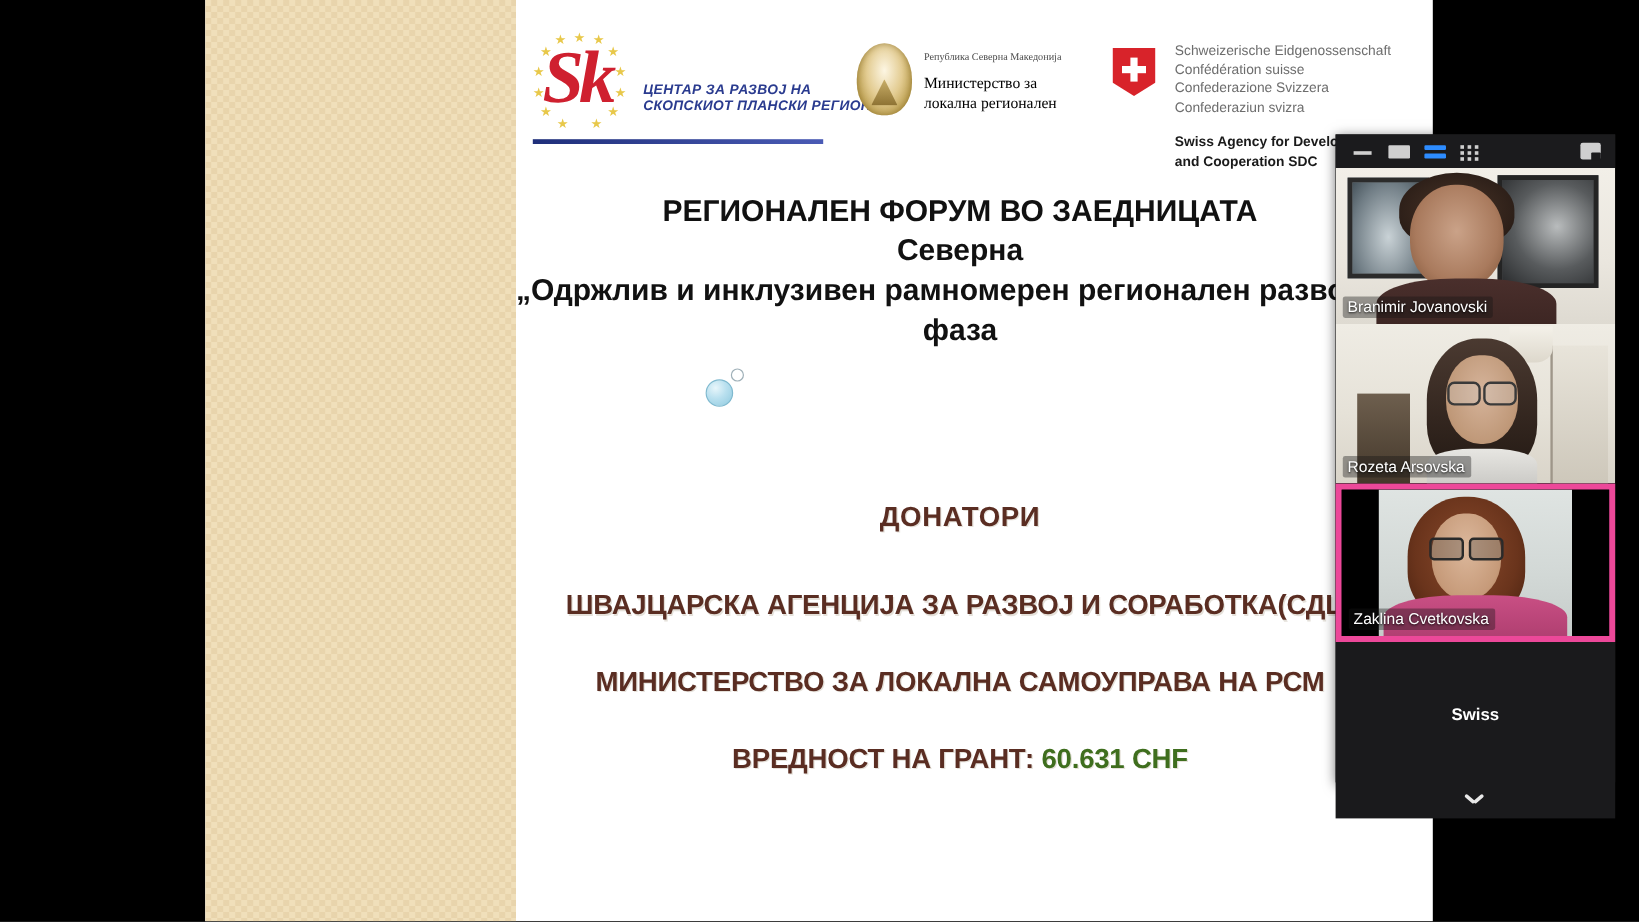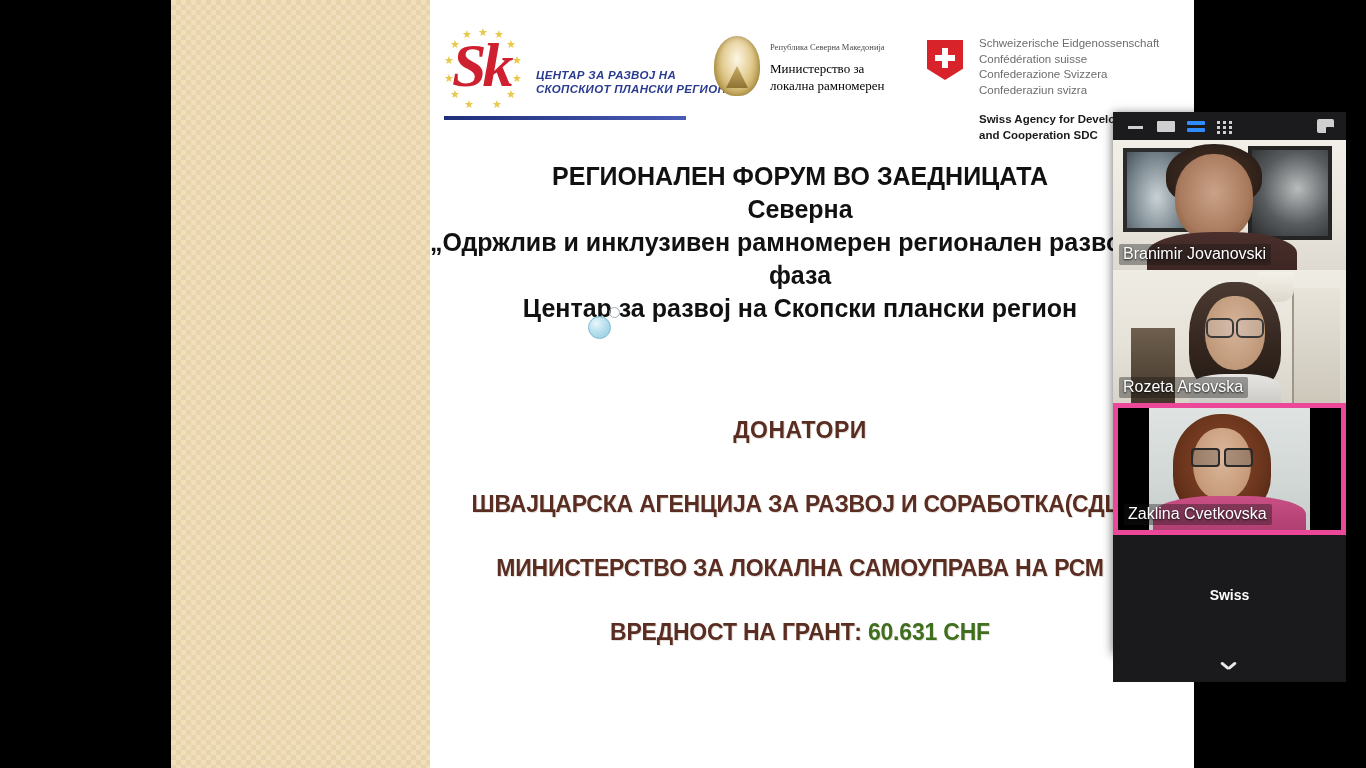--- a/index.html
+++ b/index.html
@@ -286,21 +286,21 @@
   }
   .tile-1 { height: 130px; }
   .tile-2 { height: 133px; }
   .tile-3 { height: 132px; border: 5px solid #ec4899; box-sizing: border-box; }
 
   .tile-name {
     position: absolute;
     left: 6px;
     bottom: 5px;
     padding: 1px 5px 2px 4px;
-    font-size: 16px;
+    font-size: 13px;
     color: #ffffff;
     background: rgba(20,20,20,.38);
     white-space: nowrap;
     text-shadow: 0 1px 2px rgba(0,0,0,.9);
     border-radius: 2px;
   }
 
   
   .vid { position:absolute; inset:0; }
 
@@ -470,21 +470,21 @@
             <div>СКОПСКИОТ ПЛАНСКИ РЕГИОН</div>
           </div>
           <div class="sk-rule"></div>
         </div>
 
         <div class="logo-mk">
           <div class="mk-emblem"></div>
           <div class="mk-t1">Република Северна Македонија</div>
           <div class="mk-t2">
             <div>Министерство за</div>
-            <div>локална рамномерен</div>
+            <div>локална регионален</div>
           </div>
         </div>
 
         <div class="logo-ch">
           <div class="ch-flag"></div>
           <div class="ch-lines">
             <div>Schweizerische Eidgenossenschaft</div>
             <div>Confédération suisse</div>
             <div>Confederazione Svizzera</div>
             <div>Confederaziun svizra</div>
@@ -493,21 +493,20 @@
             <div>Swiss Agency for Development</div>
             <div>and Cooperation SDC</div>
           </div>
         </div>
       </div>
 
       <div class="title-block">
         <div class="title-line">РЕГИОНАЛЕН ФОРУМ ВО ЗАЕДНИЦАТА</div>
         <div class="title-line">Северна</div>
         <div class="title-line wrap">„Одржлив и инклузивен рамномерен регионален развој“- 2 фаза</div>
-        <div class="title-line">Центар за развој на Скопски плански регион</div>
       </div>
 
       <div class="donors">
         <div class="donor-h">ДОНАТОРИ</div>
         <div class="sp-1"></div>
         <div class="donor-row">ШВАЈЦАРСКА АГЕНЦИЈА ЗА РАЗВОЈ И СОРАБОТКА(СДЦ)</div>
         <div class="sp-2"></div>
         <div class="donor-row">МИНИСТЕРСТВО ЗА ЛОКАЛНА САМОУПРАВА НА РСМ</div>
         <div class="sp-3"></div>
         <div class="donor-row">

